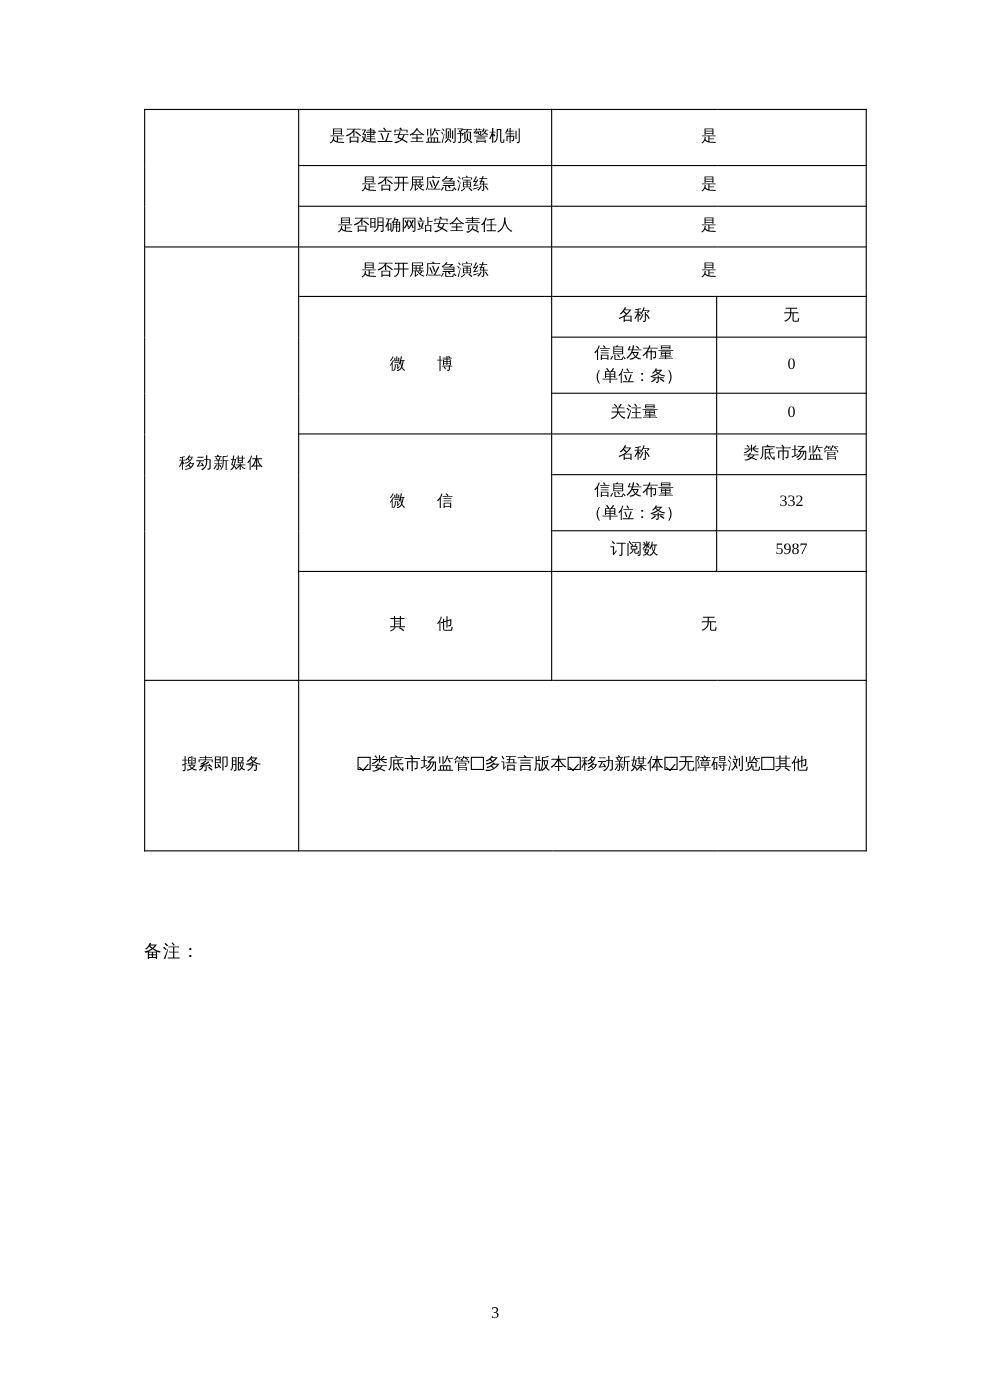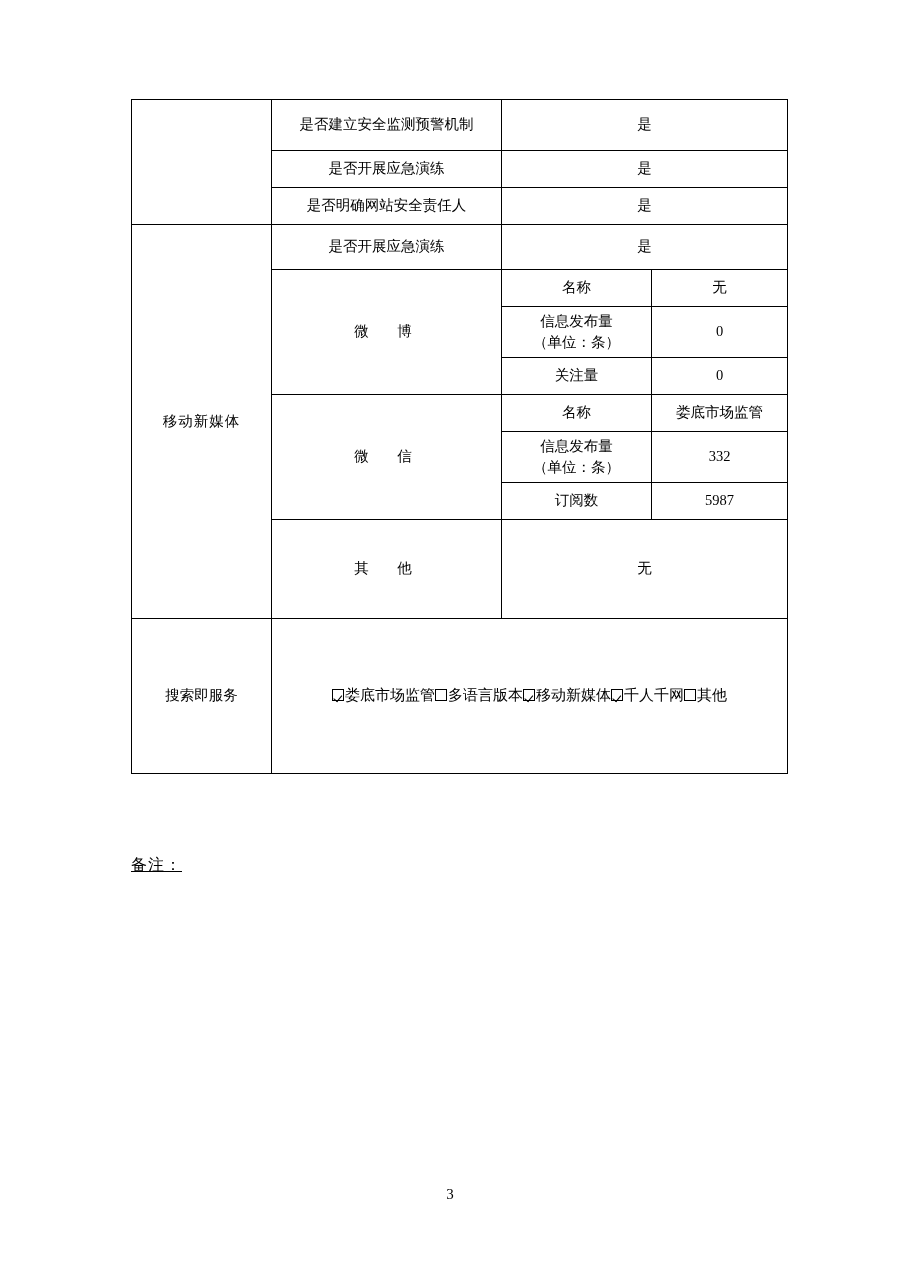--- a/index.html
+++ b/index.html
@@ -88,21 +88,20 @@
   }
   .chk-item {
     margin-right: 0px;
   }
   .remark {
     position: absolute;
     left: 131px;
     top: 855px;
     font-size: 16px;
     letter-spacing: 1px;
-    text-decoration: underline;
   }
   .page-num {
     position: absolute;
     left: 0;
     top: 1186px;
     width: 900px;
     text-align: center;
     font-size: 15px;
   }
 </style>
@@ -176,21 +175,21 @@
 
       <tr>
         <td style="height:92px;" class="spaced">其　他</td>
         <td colspan="2">无</td>
       </tr>
 
       <tr>
         <td class="innov-cell">搜索即服务</td>
         <td class="innov-cell" colspan="3">
           <div class="checkline">
-            <span class="chk-item"><span class="cb checked"></span><span>娄底市场监管</span></span><span class="chk-item"><span class="cb"></span><span>多语言版本</span></span><span class="chk-item"><span class="cb checked"></span><span>移动新媒体</span></span><span class="chk-item"><span class="cb checked"></span><span>千人千网</span></span><span class="chk-item"><span class="cb"></span><span>其他</span></span>
+            <span class="chk-item"><span class="cb checked"></span><span>娄底市场监管</span></span><span class="chk-item"><span class="cb"></span><span>多语言版本</span></span><span class="chk-item"><span class="cb checked"></span><span>移动新媒体</span></span><span class="chk-item"><span class="cb checked"></span><span>无障碍浏览</span></span><span class="chk-item"><span class="cb"></span><span>其他</span></span>
           </div>
         </td>
       </tr>
     </tbody>
   </table>
 
   <div class="remark">备注：</div>
 
   <div class="page-num">3</div>
 

